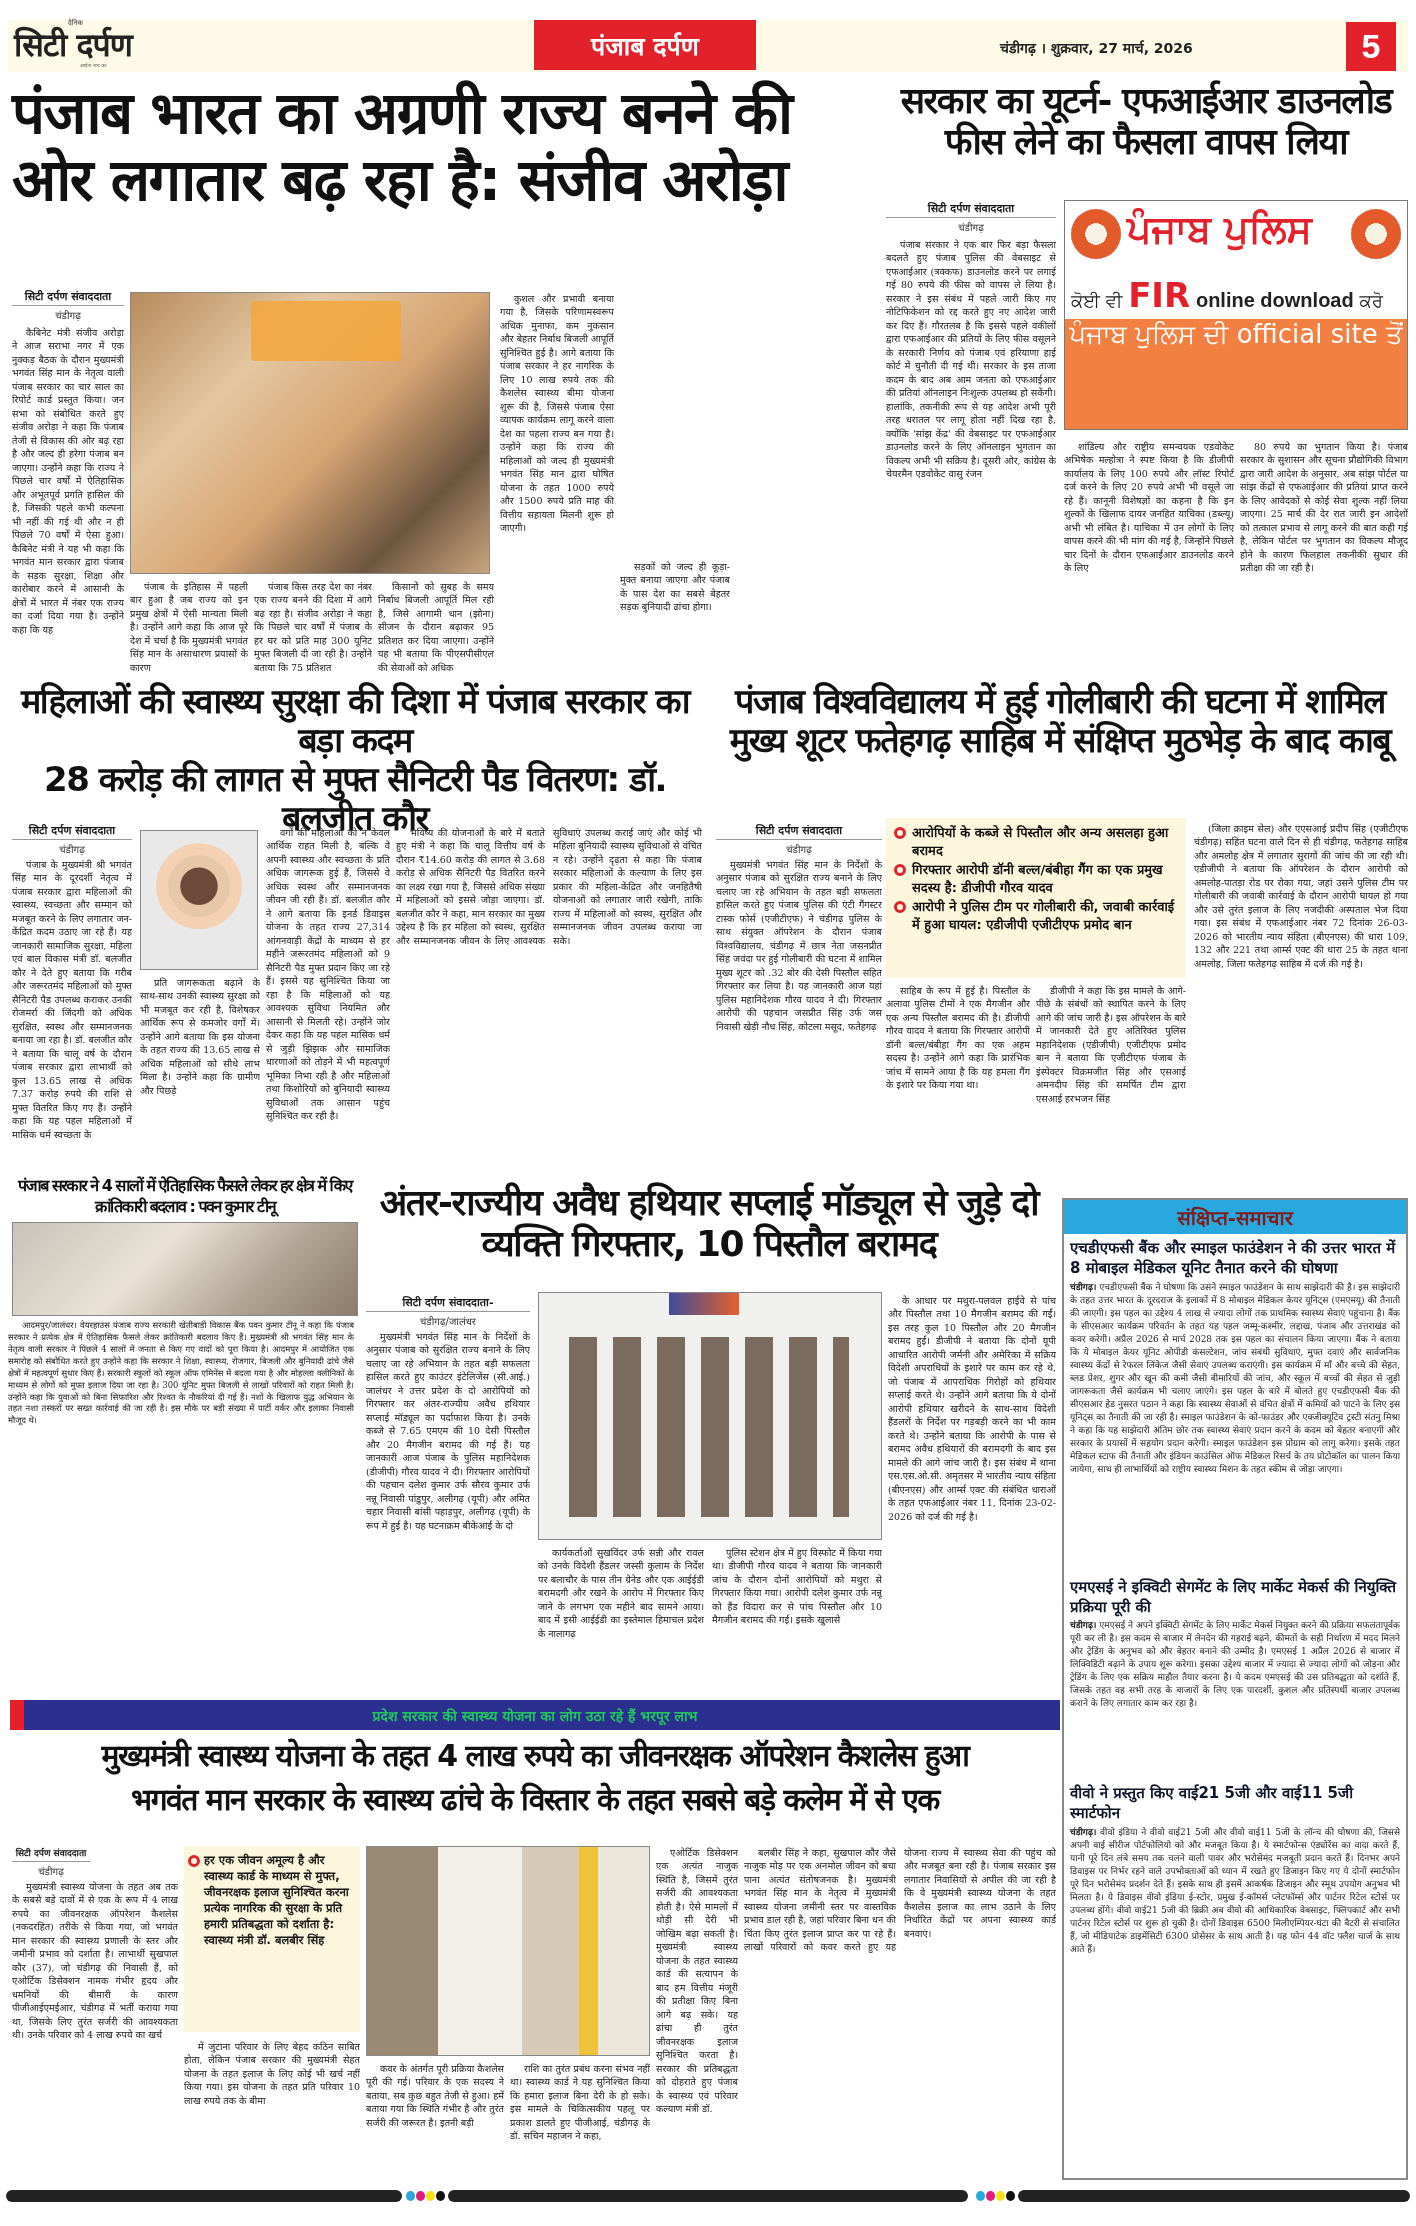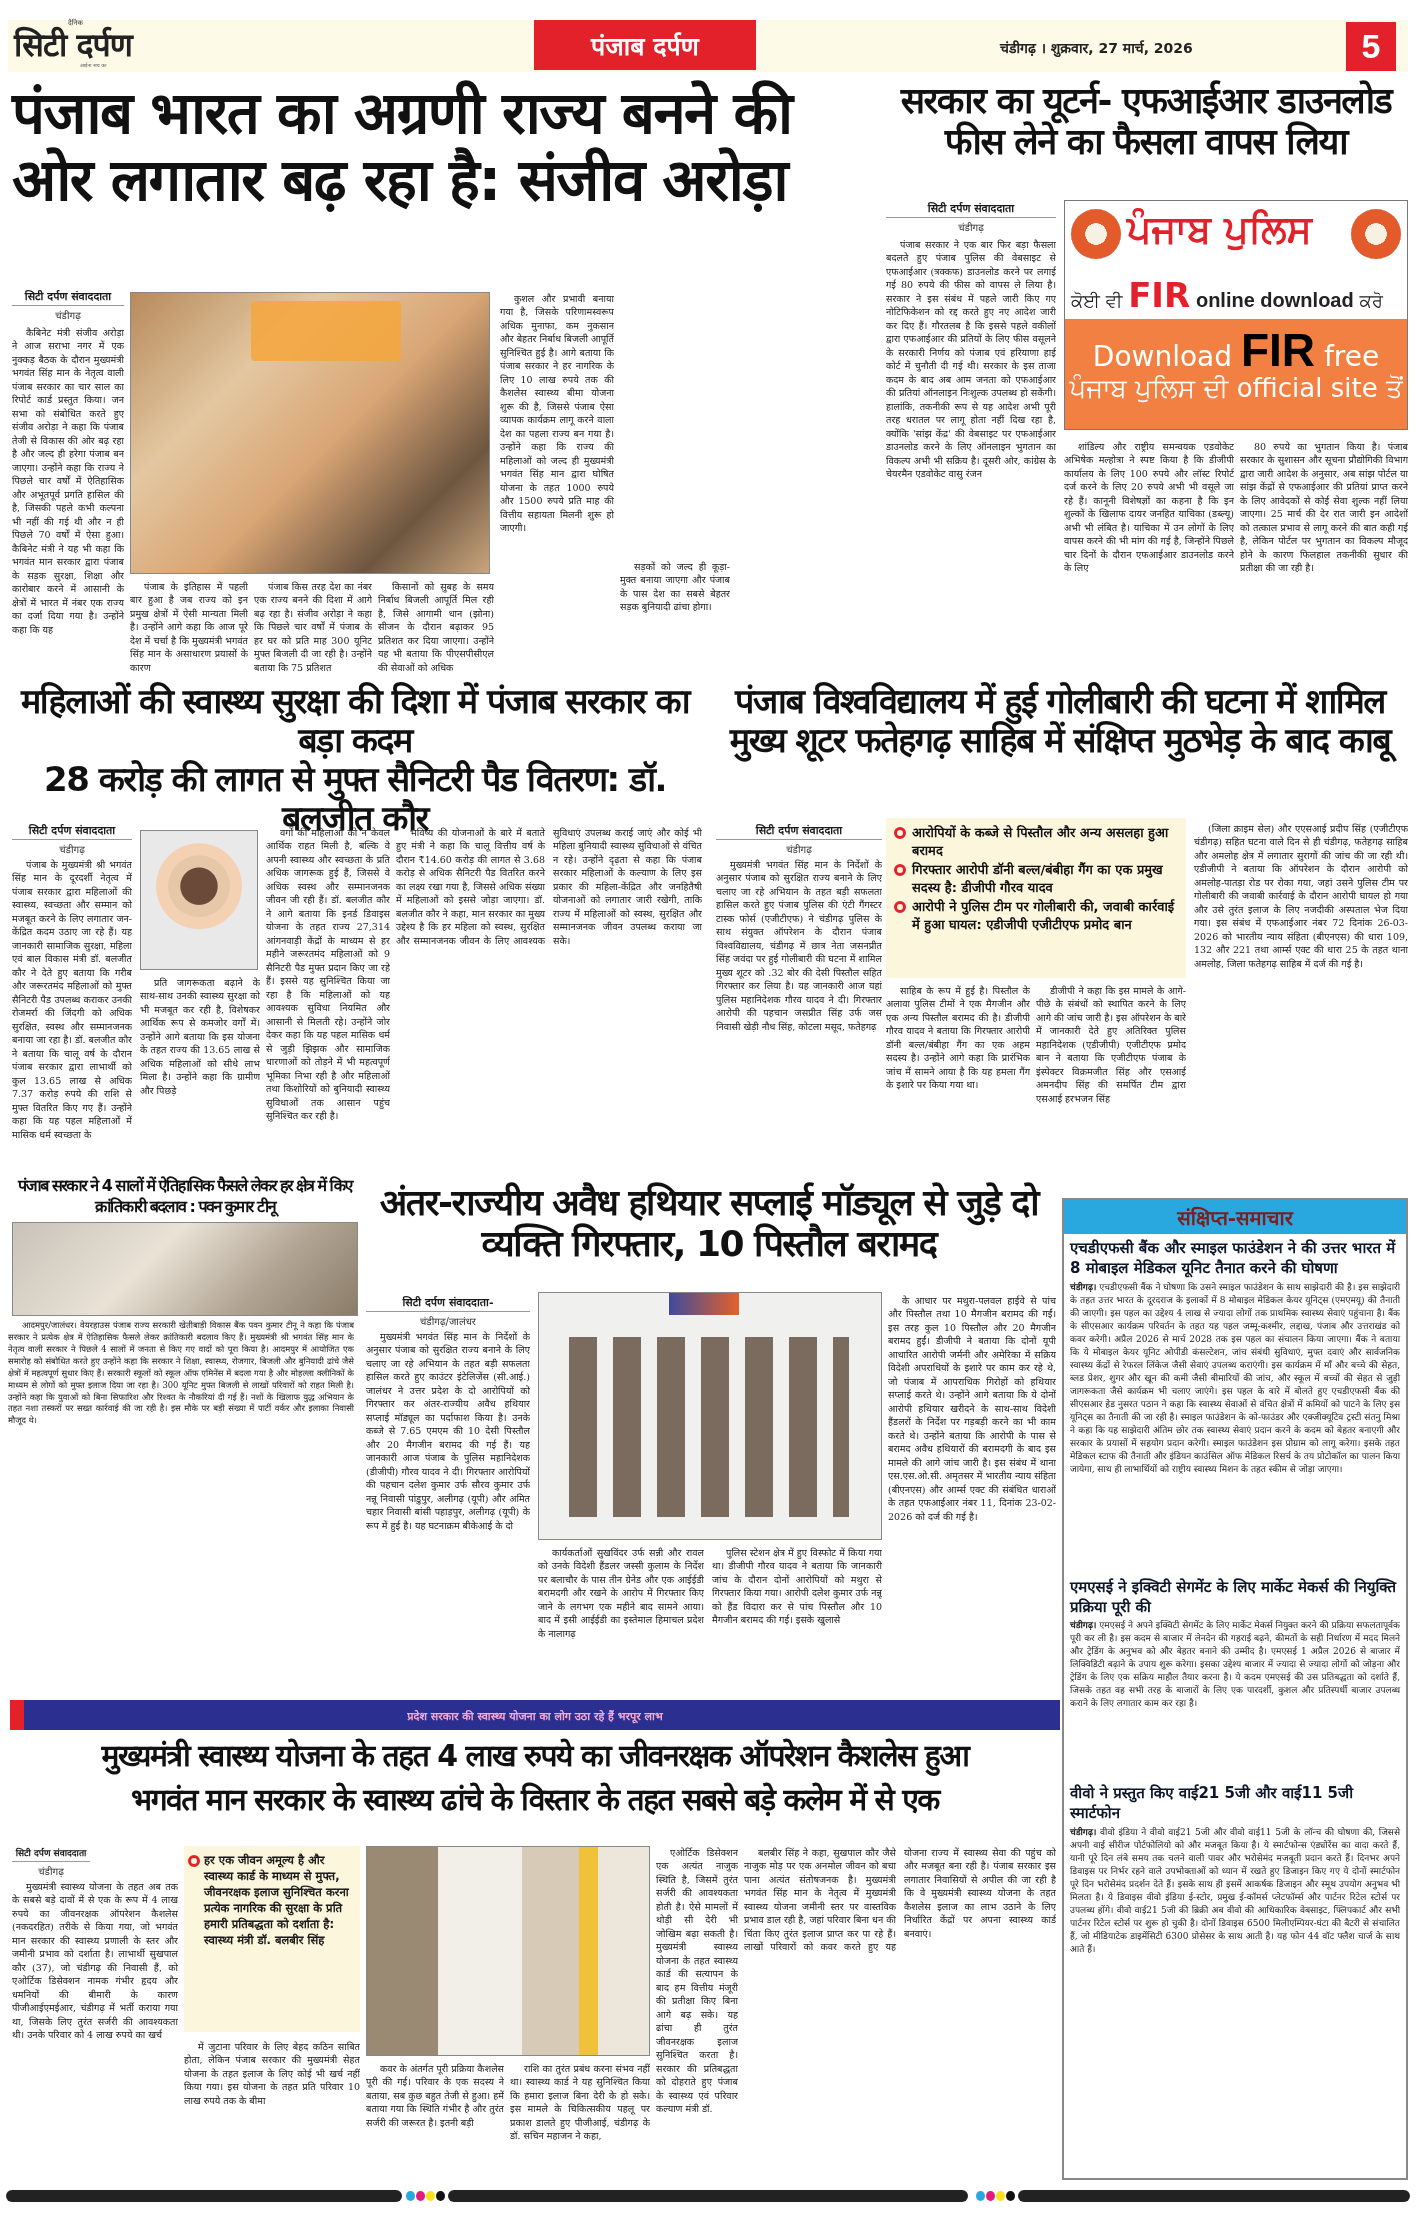--- a/index.html
+++ b/index.html
@@ -52,21 +52,21 @@
 
   .h-pawan { left: 12px; top: 1176px; width: 346px; font-size: 16px; text-align:center; line-height:1.3; }
   .h-arms { left: 364px; top: 1182px; width: 690px; font-size: 36px; text-align:center; }
 
   .brief { left: 1062px; top: 1198px; width: 346px; height: 982px; border: 2px solid #888; overflow:hidden; }
   .brief-head { height: 34px; background: #29a8e0; color: #7f1d1d; font-weight: bold; font-size: 20px; display:flex; align-items:center; justify-content:center; }
   .brief-h { font-size: 15px; font-weight: bold; line-height: 1.35; padding: 4px 6px 2px; color: #0f172a; }
   .brief-t { font-family: "DejaVu Serif", serif; font-size: 9px; line-height: 1.45; padding: 0 6px; text-align: justify; color: #222; }
   .brief-t b { font-family: "DejaVu Sans", sans-serif; }
 
-  .scheme-band { left: 10px; top: 1700px; width: 1050px; height: 30px; background: #2b2f8f; color: #f9a8d4; font-size: 11px; font-weight: bold; display:flex; align-items:center; justify-content:center; }
+  .scheme-band { left: 10px; top: 1700px; width: 1050px; height: 30px; background: #2b2f8f; color: #22c55e; font-size: 14px; font-weight: bold; display:flex; align-items:center; justify-content:center; }
   .scheme-band-red { left: 10px; top: 1700px; width: 14px; height: 30px; background: #e3212a; }
   .h-health { left: 10px; top: 1734px; width: 1050px; font-size: 30px; text-align:center; line-height: 1.45; }
 
   .quote-box { left: 92px; top: 1848px; width: 110px; height: 170px; background: #fbf6dc; padding: 6px 4px; }
   .quote-box .q { display:flex; gap: 4px; font-size: 11.5px; font-weight: bold; line-height: 1.4; }
 
   .regbar { left: 6px; top: 2190px; height: 12px; border-radius: 6px; background: #222; }
   .regdot { top: 2191px; width: 9px; height: 10px; border-radius: 50%; }
 </style>
 </head>
@@ -121,25 +121,20 @@
     <div class="fir-title">ਪੰਜਾਬ ਪੁਲਿਸ</div>
     <div class="fir-seal" style="right:6px;"></div>
     <div class="fir-line2">
       <span>ਕੋਈ ਵੀ</span>
       <span class="big">FIR</span>
       <span class="od">online download</span>
       <span>ਕਰੋ</span>
     </div>
   </div>
   <div class="fir-bottom">
-    <div class="fir-dl">
-      <span>Download</span>
-      <span class="firb">FIR</span>
-      <span>free</span>
-    </div>
     <div class="fir-site">ਪੰਜਾਬ ਪੁਲਿਸ ਦੀ official site ਤੋਂ</div>
   </div>
 </div>
 <div class="abs col" style="left:1064px;top:440px;width:170px;height:232px;">
     <p>शांडिल्य और राष्ट्रीय समन्वयक एडवोकेट अभिषेक मल्होत्रा ने स्पष्ट किया है कि डीजीपी कार्यालय के लिए 100 रुपये और लॉस्ट रिपोर्ट दर्ज करने के लिए 20 रुपये अभी भी वसूले जा रहे हैं। कानूनी विशेषज्ञों का कहना है कि इन शुल्कों के खिलाफ दायर जनहित याचिका (डब्ल्यू) अभी भी लंबित है। याचिका में उन लोगों के लिए वापस करने की भी मांग की गई है, जिन्होंने पिछले चार दिनों के दौरान एफआईआर डाउनलोड करने के लिए</p>
   </div>
 <div class="abs col" style="left:1240px;top:440px;width:168px;height:232px;">
     <p>80 रुपये का भुगतान किया है। पंजाब सरकार के सुशासन और सूचना प्रौद्योगिकी विभाग द्वारा जारी आदेश के अनुसार, अब सांझ पोर्टल या सांझ केंद्रों से एफआईआर की प्रतियां प्राप्त करने के लिए आवेदकों से कोई सेवा शुल्क नहीं लिया जाएगा। 25 मार्च की देर रात जारी इन आदेशों को तत्काल प्रभाव से लागू करने की बात कही गई है, लेकिन पोर्टल पर भुगतान का विकल्प मौजूद होने के कारण फिलहाल तकनीकी सुधार की प्रतीक्षा की जा रही है।</p>
   </div>
 

